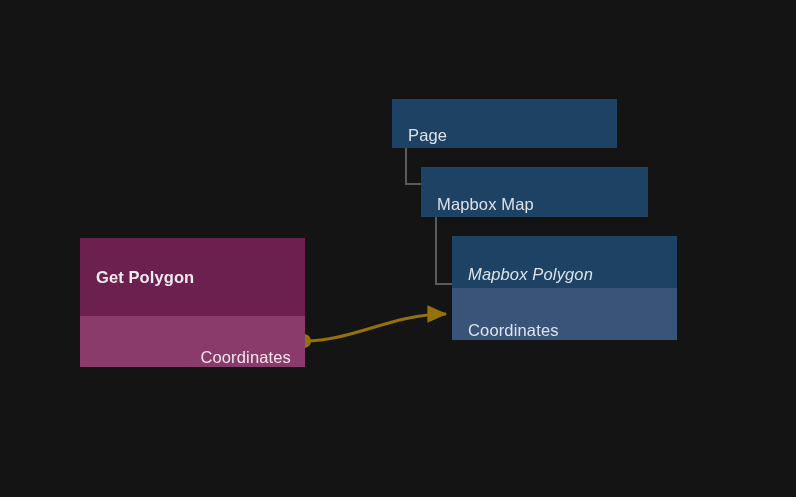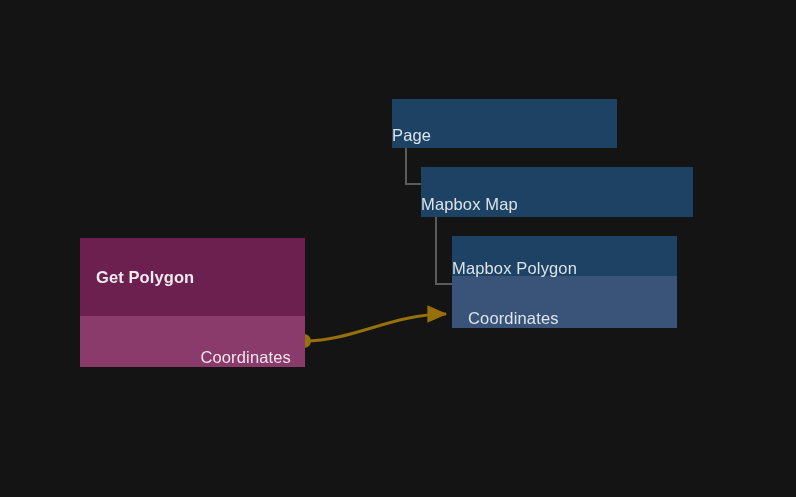--- a/index.html
+++ b/index.html
@@ -38,20 +38,21 @@
   }
 
   
   .blue-node .node-header {
     background: #1e4264;
   }
   .blue-node .title {
     color: #dbe2e8;
     font-size: 16.5px;
     font-weight: 400;
+    padding-left: 16px;
     letter-spacing: 0.15px;
     margin-top: 24px;
   }
   .blue-node .node-row.slot {
     background: #3a5479;
     color: #dde4ea;
     font-size: 16.5px;
     padding-left: 16px;
     letter-spacing: 0.15px;
   }
@@ -120,28 +121,28 @@
     <path d="M 305,341 C 352,341 392,314 446,314" fill="none" stroke="#96700a" stroke-width="3" marker-end="url(#arrowhead)"></path>
     <circle cx="304" cy="341" r="7" fill="#96700a"></circle>
   </svg>
 
   <div class="node blue-node" style="left:392px; top:99px; width:225px; height:49px;">
     <div class="node-header" style="height:49px;">
       <div class="title">Page</div>
     </div>
   </div>
 
-  <div class="node blue-node" style="left:421px; top:167px; width:272px; height:50px;border-radius:17px;">
+  <div class="node blue-node" style="left:421px; top:167px; width:227px; height:50px;border-radius:17px;">
     <div class="node-header" style="height:50px;">
       <div class="title">Mapbox Map</div>
     </div>
   </div>
 
   <div class="node blue-node" style="left:452px; top:236px; width:225px; height:104px;">
-    <div class="node-header" style="height:40px;">
+    <div class="node-header" style="height:52px;font-style:italic;">
       <div class="title">Mapbox Polygon</div>
     </div>
     <div class="node-row slot" style="height:52px;">
       <span>Coordinates</span>
     </div>
   </div>
 
   <div class="node purple-node" style="left:80px; top:238px; width:225px; height:129px;">
     <div class="node-header" style="height:78px;">
       <div class="title">Get Polygon</div>

